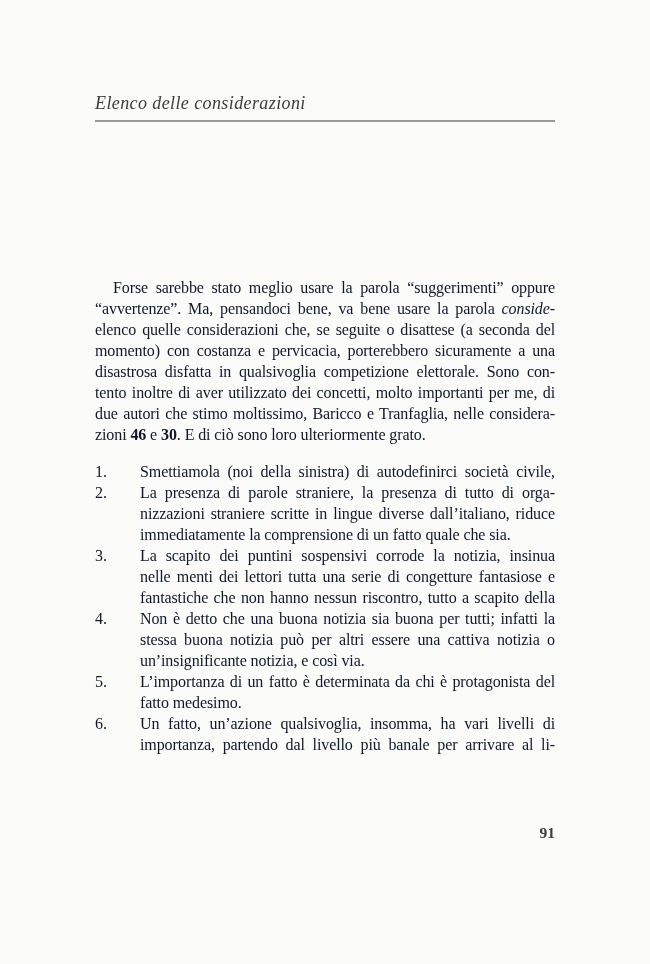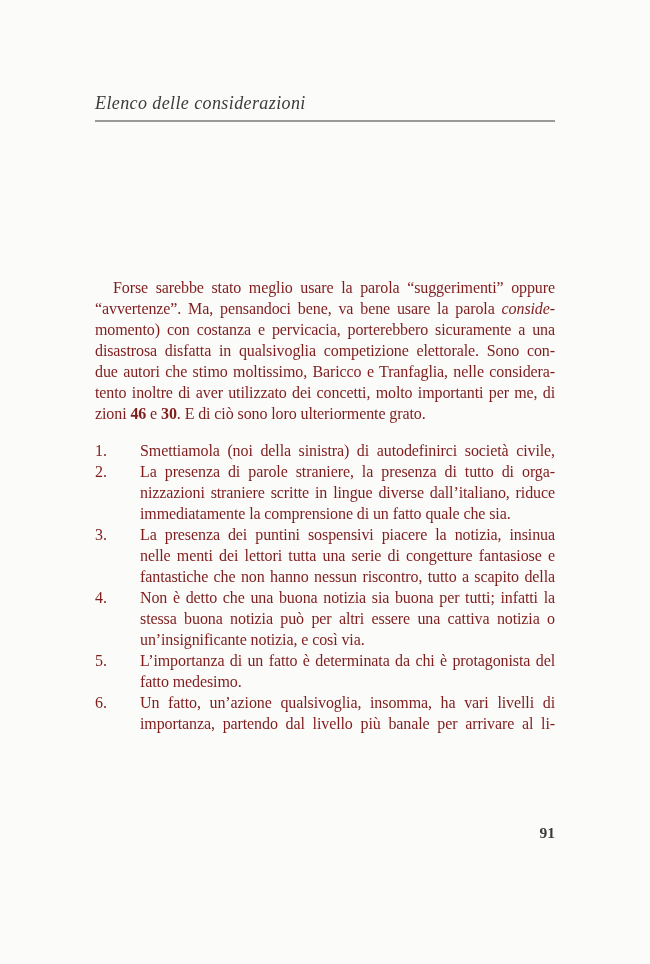--- a/index.html
+++ b/index.html
@@ -30,21 +30,21 @@
     margin-top: 6px;
     height: 2px;
     background: #9a9a98;
   }
   .body-text {
     position: absolute;
     left: 95px; top: 277px;
     width: 460px;
     font-size: 16px;
     letter-spacing: -0.1px;
-    color: #7f1d1d;
+    color: #0f172a;
   }
   .line {
     height: 21px;
     line-height: 21px;
     overflow: hidden;
     text-align: justify;
   }
   .line::after {
     content: "";
     display: inline-block;
@@ -84,45 +84,46 @@
 
   <header class="running-head">
     <div class="head-title">Elenco delle considerazioni</div>
     <div class="head-rule"></div>
   </header>
 
   <main class="body-text">
     <div class="paragraph" id="paragraph">
         <div class="line indent"><span>Forse sarebbe stato meglio usare la parola “suggerimenti” oppure</span></div>
         <div class="line"><span>“avvertenze”. Ma, pensandoci bene, va bene usare la parola </span><span class="i">conside-</span></div>
+        <div class="line"><span>elenco quelle considerazioni che, se seguite o disattese (a seconda del</span></div>
         <div class="line"><span>momento) con costanza e pervicacia, porterebbero sicuramente a una</span></div>
         <div class="line"><span>disastrosa disfatta in qualsivoglia competizione elettorale. Sono con-</span></div>
+        <div class="line"><span>tento inoltre di aver utilizzato dei concetti, molto importanti per me, di</span></div>
         <div class="line"><span>due autori che stimo moltissimo, Baricco e Tranfaglia, nelle considera-</span></div>
-        <div class="line"><span>tento inoltre di aver utilizzato dei concetti, molto importanti per me, di</span></div>
         <div class="line no-j"><span>zioni </span><span class="b">46</span><span> e </span><span class="b">30</span><span>. E di ciò sono loro ulteriormente grato.</span></div>
       </div>
     <div class="considerations" id="considerations">
         <div class="item">
           <span class="num">1.</span>
           <div class="item-lines">
             <div class="line"><span>Smettiamola (noi della sinistra) di autodefinirci società civile,</span></div>
           </div>
         </div>
         <div class="item">
           <span class="num">2.</span>
           <div class="item-lines">
             <div class="line"><span>La presenza di parole straniere, la presenza di tutto di orga-</span></div>
             <div class="line"><span>nizzazioni straniere scritte in lingue diverse dall’italiano, riduce</span></div>
             <div class="line no-j"><span>immediatamente la comprensione di un fatto quale che sia.</span></div>
           </div>
         </div>
         <div class="item">
           <span class="num">3.</span>
           <div class="item-lines">
-            <div class="line"><span>La presenza dei puntini sospensivi piacere la notizia, insinua</span></div>
+            <div class="line"><span>La scapito dei puntini sospensivi corrode la notizia, insinua</span></div>
             <div class="line"><span>nelle menti dei lettori tutta una serie di congetture fantasiose e</span></div>
             <div class="line"><span>fantastiche che non hanno nessun riscontro, tutto a scapito della</span></div>
           </div>
         </div>
         <div class="item">
           <span class="num">4.</span>
           <div class="item-lines">
             <div class="line"><span>Non è detto che una buona notizia sia buona per tutti; infatti la</span></div>
             <div class="line"><span>stessa buona notizia può per altri essere una cattiva notizia o</span></div>
             <div class="line no-j"><span>un’insignificante notizia, e così via.</span></div>

